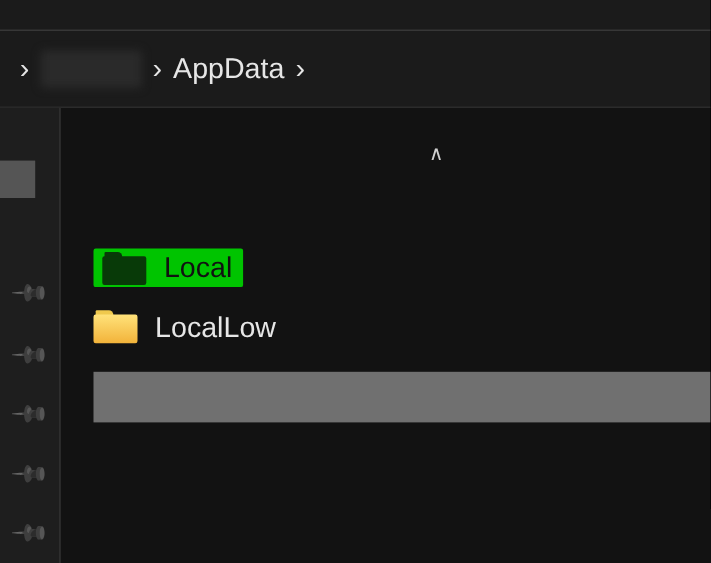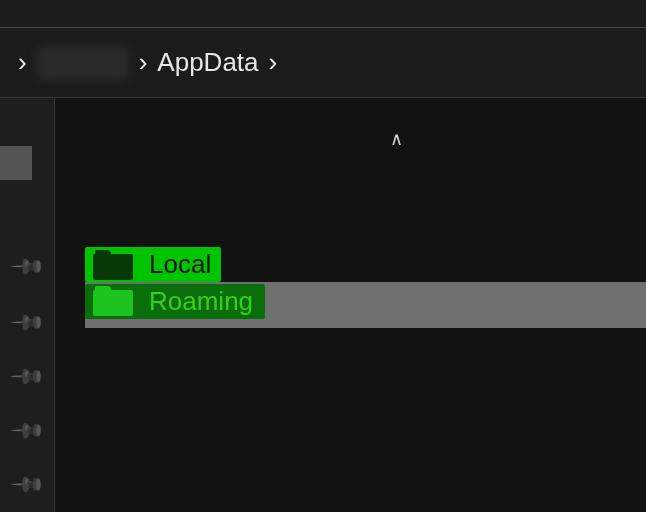--- a/index.html
+++ b/index.html
@@ -27,21 +27,21 @@
 
     
     .filelist{position:absolute;top:0;left:55px;right:0;bottom:0;}
 
     
     .colhdr{position:absolute;top:34px;left:28px;font-size:26px;color:var(--text-dim);}
     .sort-caret{position:absolute;top:30px;left:335px;font-size:18px;color:var(--text-dim);}
 
     
     .rows{position:absolute;top:128px;left:30px;right:0;}
-    .row{position:relative;height:56px;display:flex;align-items:flex-end;font-size:26px;}
+    .row{position:relative;height:56px;display:flex;align-items:flex-start;font-size:26px;}
     .row .folder{width:40px;height:30px;position:relative;margin-right:16px;}
     .folder .body{position:absolute;bottom:0;left:0;width:40px;height:26px;border-radius:2px;}
     .folder .tab{position:absolute;top:0;left:2px;width:16px;height:8px;border-radius:1px 4px 0 0;}
 
     
     .hl-local{display:inline-flex;align-items:center;background:var(--green);padding:2px 10px 2px 8px;border-radius:2px;}
     .hl-local .folder .body{background:#083a08;}
     .hl-local .folder .tab{background:#083a08;}
     .hl-local .label{color:#111;font-weight:400;}
 
@@ -94,32 +94,30 @@
       <div class="row">
         <span class="hl-local">
           <span class="folder">
             <span class="tab"></span>
               <span class="body"></span>
           </span>
           <span class="label">Local</span>
         </span>
       </div>
 
+      <div class="row row-normal">
+        <span class="folder">
+          <span class="tab"></span>
+            <span class="body"></span>
+        </span>
+        <span class="label">LocalLow</span>
+      </div>
 
       <div class="row" style="height:46px;">
         <div class="row-roaming-bg"></div>
-        <div class="row-roaming-wrap">
-          <span class="hl-roaming">
-            <span class="folder">
-              <span class="tab"></span>
-                <span class="body"></span>
-            </span>
-            <span class="label">Roaming</span>
-          </span>
-        </div>
       </div>
 
     </div>
   </div>
 
 </div>
 
 <div class="frame"></div>
 
 </body></html>

